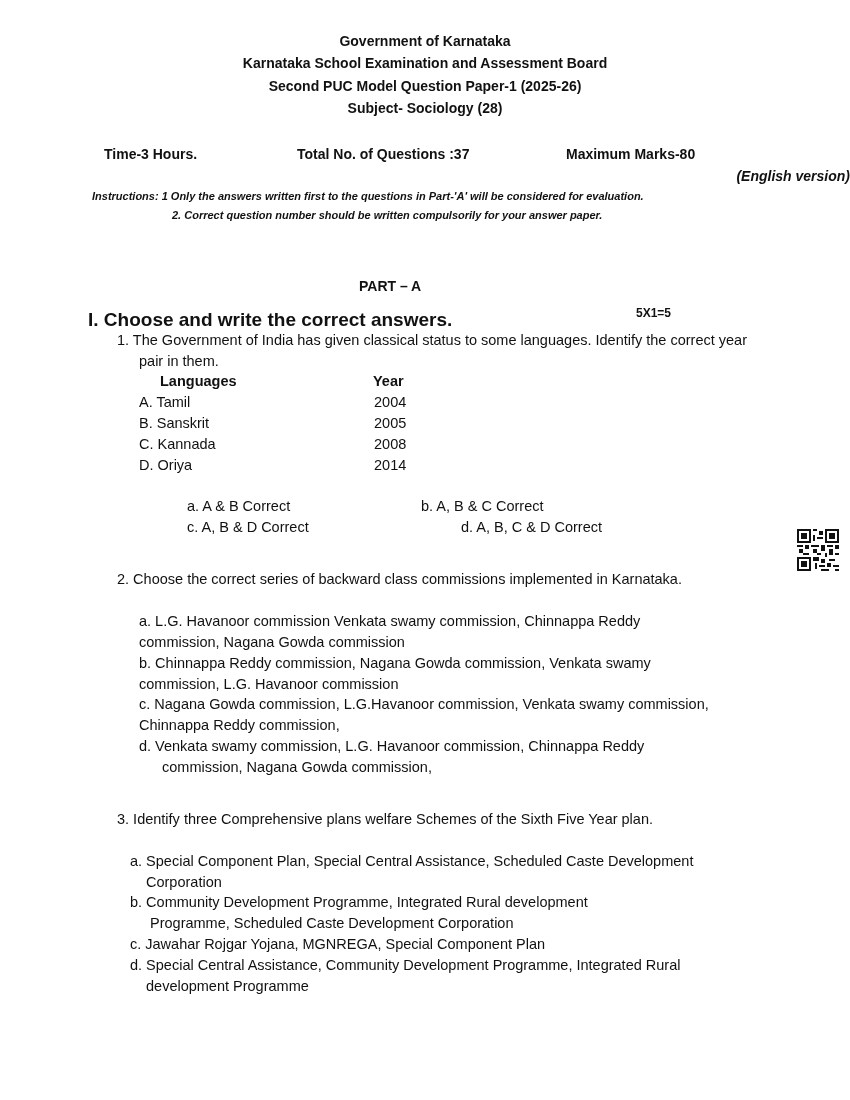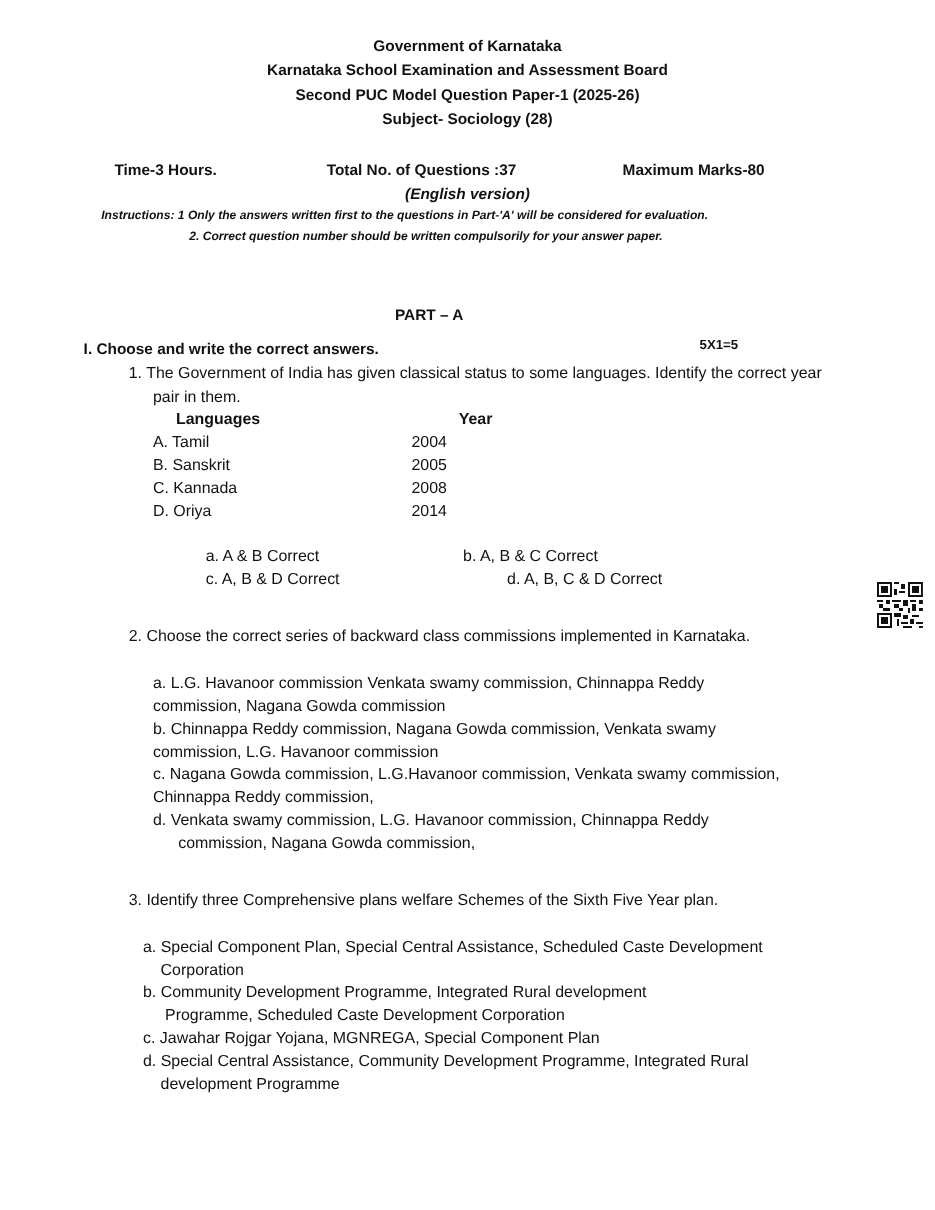--- a/index.html
+++ b/index.html
@@ -1,21 +1,21 @@
 <!DOCTYPE html>
 <html><head>
 <meta charset="utf-8">
 <style>
   html, body { margin: 0; padding: 0; background: #ffffff; }
   body { width: 850px; height: 1100px; position: relative; overflow: hidden;
          font-family: "Liberation Sans", "DejaVu Sans", sans-serif; color: #111; }
   .abs { position: absolute; white-space: nowrap; }
   .center { left: 0; width: 850px; text-align: center; }
   .hdr { font-weight: bold; font-size: 14px; }
-  .b { font-weight: bold; }
+  .b { font-weight: bold; text-align: right; }
   .i { font-style: italic; }
   .t { font-size: 14.5px; }
   .instr { font-size: 11px; font-weight: bold; font-style: italic; }
   .qr { position: absolute; left: 797px; top: 529px; width: 42px; height: 42px; }
 </style>
 </head>
 <body>
 
 <div class="abs center hdr" style="top:33px;">Government of Karnataka</div>
 <div class="abs center hdr" style="top:55px;">Karnataka School Examination and Assessment Board</div>
@@ -24,30 +24,30 @@
 
 <div class="abs hdr" style="left:92px; top:146px;margin-left:12px;">Time-3 Hours.</div>
 <div class="abs hdr" style="left:297px; top:146px;">Total No. of Questions :37</div>
 <div class="abs hdr" style="left:566px; top:146px;">Maximum Marks-80</div>
 <div class="abs center b i" style="top:168px; font-size:14px;">(English version)</div>
 
 <div class="abs instr" style="left:92px; top:190px;">Instructions: 1 Only the answers written first to the questions in Part-'A' will be considered for evaluation.</div>
 <div class="abs instr" style="left:172px; top:209px;">2. Correct question number should be written compulsorily for your answer paper.</div>
 
 <div class="abs b" style="left:359px; top:278px; font-size:14px;">PART – A</div>
-<div class="abs b" style="left:76px; top:309px; font-size:14px;">I. Choose and write the correct answers.</div>
+<div class="abs b" style="left:88px; top:309px; font-size:19px;">I. Choose and write the correct answers.</div>
 <div class="abs b" style="left:636px; top:306px; font-size:12px;">5X1=5</div>
 
 <div>
   <div class="abs t" style="left:117px; top:332px;">1.   The Government of India has given classical status to some languages. Identify the correct year</div>
   <div class="abs t" style="left:139px; top:353px;">pair in them.</div>
 
   <div>
     <div class="abs t b" style="left:160px; top:373px;">Languages</div>
-    <div class="abs t b" style="left:373px; top:373px;margin-left:44px;">Year</div>
+    <div class="abs t b" style="left:373px; top:373px;">Year</div>
 
     <div class="abs t" style="left:139px; top:394px;">A. Tamil</div>
     <div class="abs t" style="left:374px; top:394px;">2004</div>
     <div class="abs t" style="left:139px; top:415px;">B. Sanskrit</div>
     <div class="abs t" style="left:374px; top:415px;">2005</div>
     <div class="abs t" style="left:139px; top:436px;">C. Kannada</div>
     <div class="abs t" style="left:374px; top:436px;">2008</div>
     <div class="abs t" style="left:139px; top:457px;">D. Oriya</div>
     <div class="abs t" style="left:374px; top:457px;">2014</div>
   </div>

